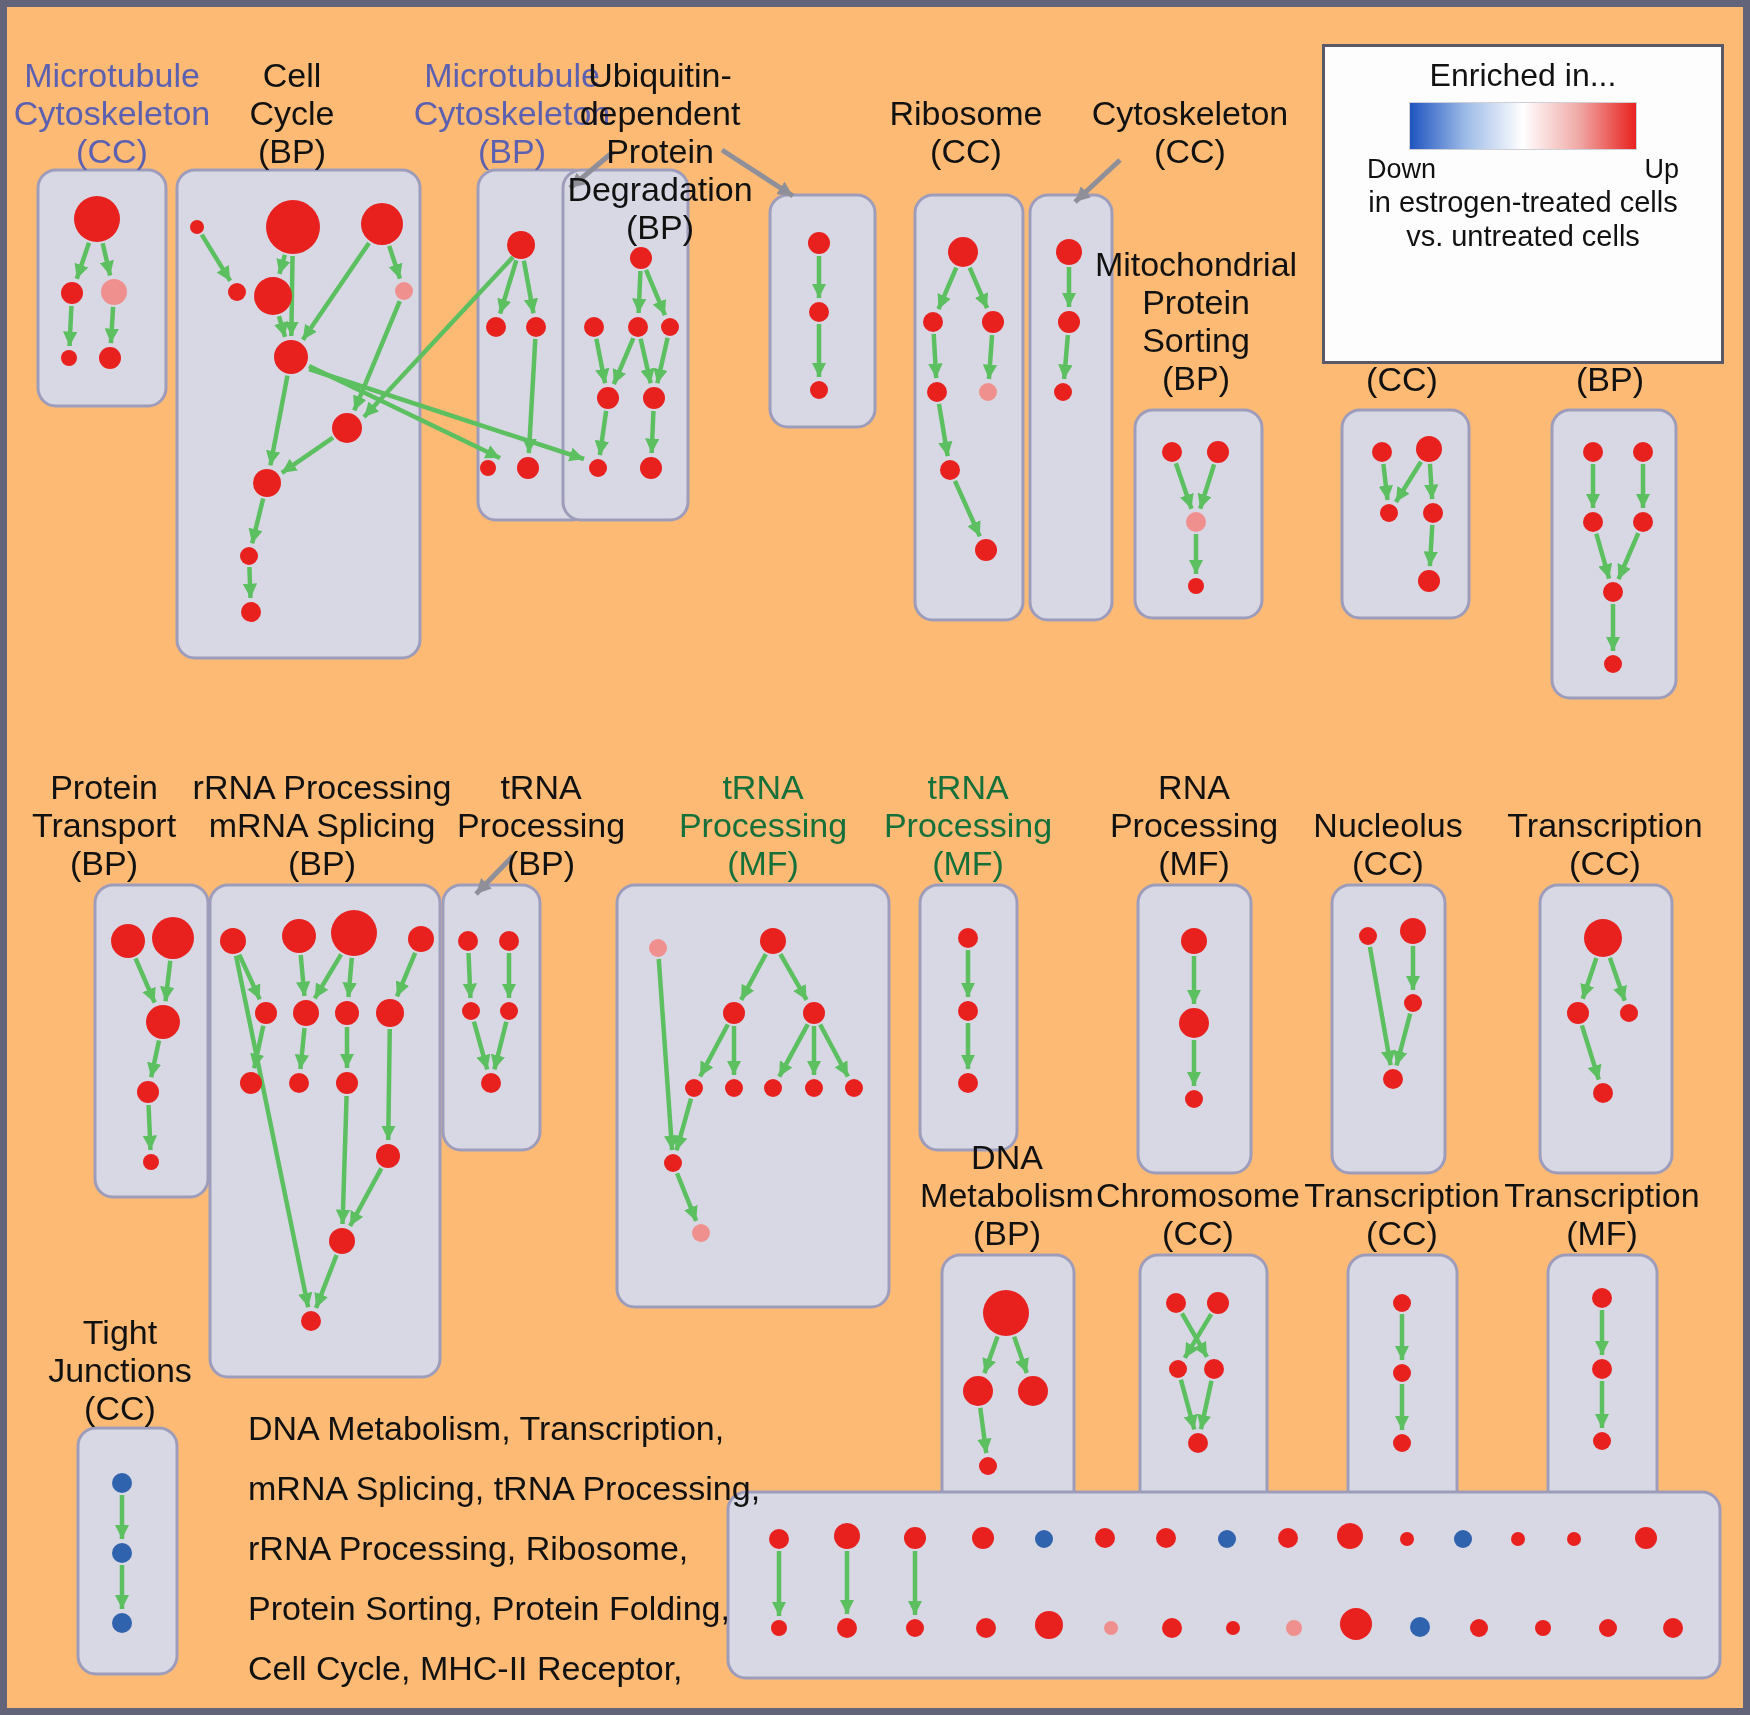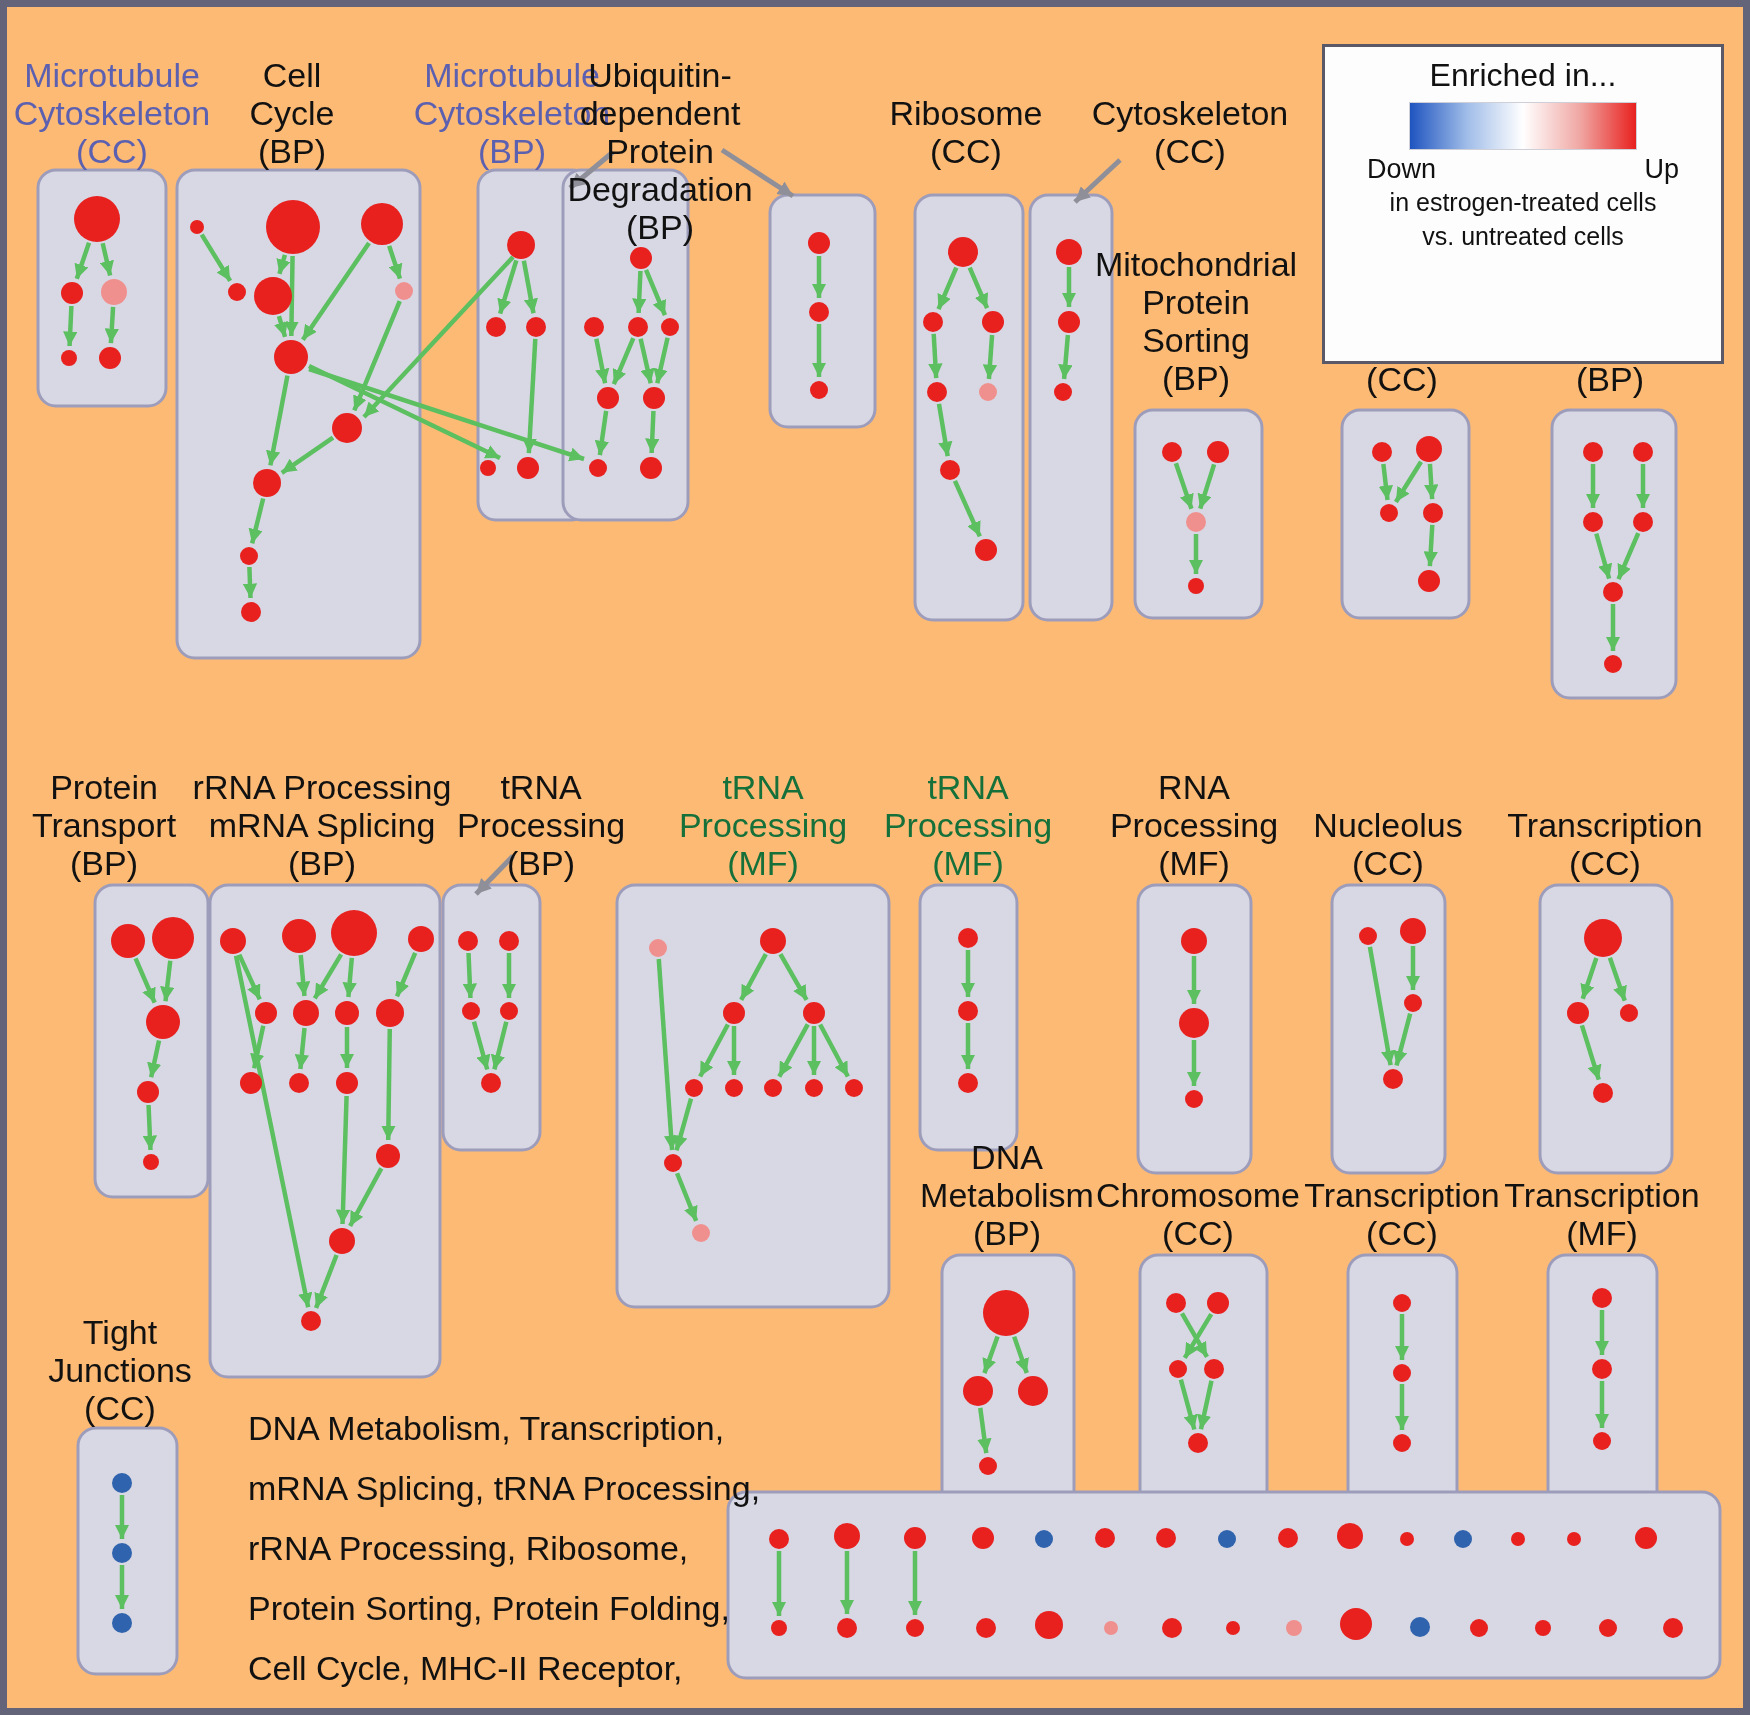--- a/index.html
+++ b/index.html
@@ -23,21 +23,21 @@
     font-size:34px;line-height:60px;white-space:pre-line;color:#111;
   }
   .legend{
     position:absolute;left:1322px;top:16px;width:402px;height:320px;
     box-sizing:border-box;background:#fdfdfe;border:3px solid #595968;
     z-index:4;text-align:center;margin-top:28px;
   }
   .legend-title{font-size:32px;margin-top:10px;}
   .legend-bar{width:226px;height:46px;margin:8px auto 4px auto;border:1px solid #cfcfd8;}
   .legend-downup{display:flex;justify-content:space-between;width:312px;margin:0 auto;font-size:27px;}
-  .legend-sub{font-size:25px;line-height:34px;}
+  .legend-sub{font-size:29px;line-height:34px;}
 </style>
 </head>
 <body>
 
 <div class="canvas">
   <svg id="figure-svg" width="1750" height="1715" viewBox="0 0 1750 1715">
       <defs>
         <marker id="ah-green" viewBox="0 0 10 10" refX="10" refY="5" markerWidth="3.2" markerHeight="3.2" orient="auto">
           <path d="M0,0 L10,5 L0,10 z" fill="#5cbf60"></path>
         </marker>

